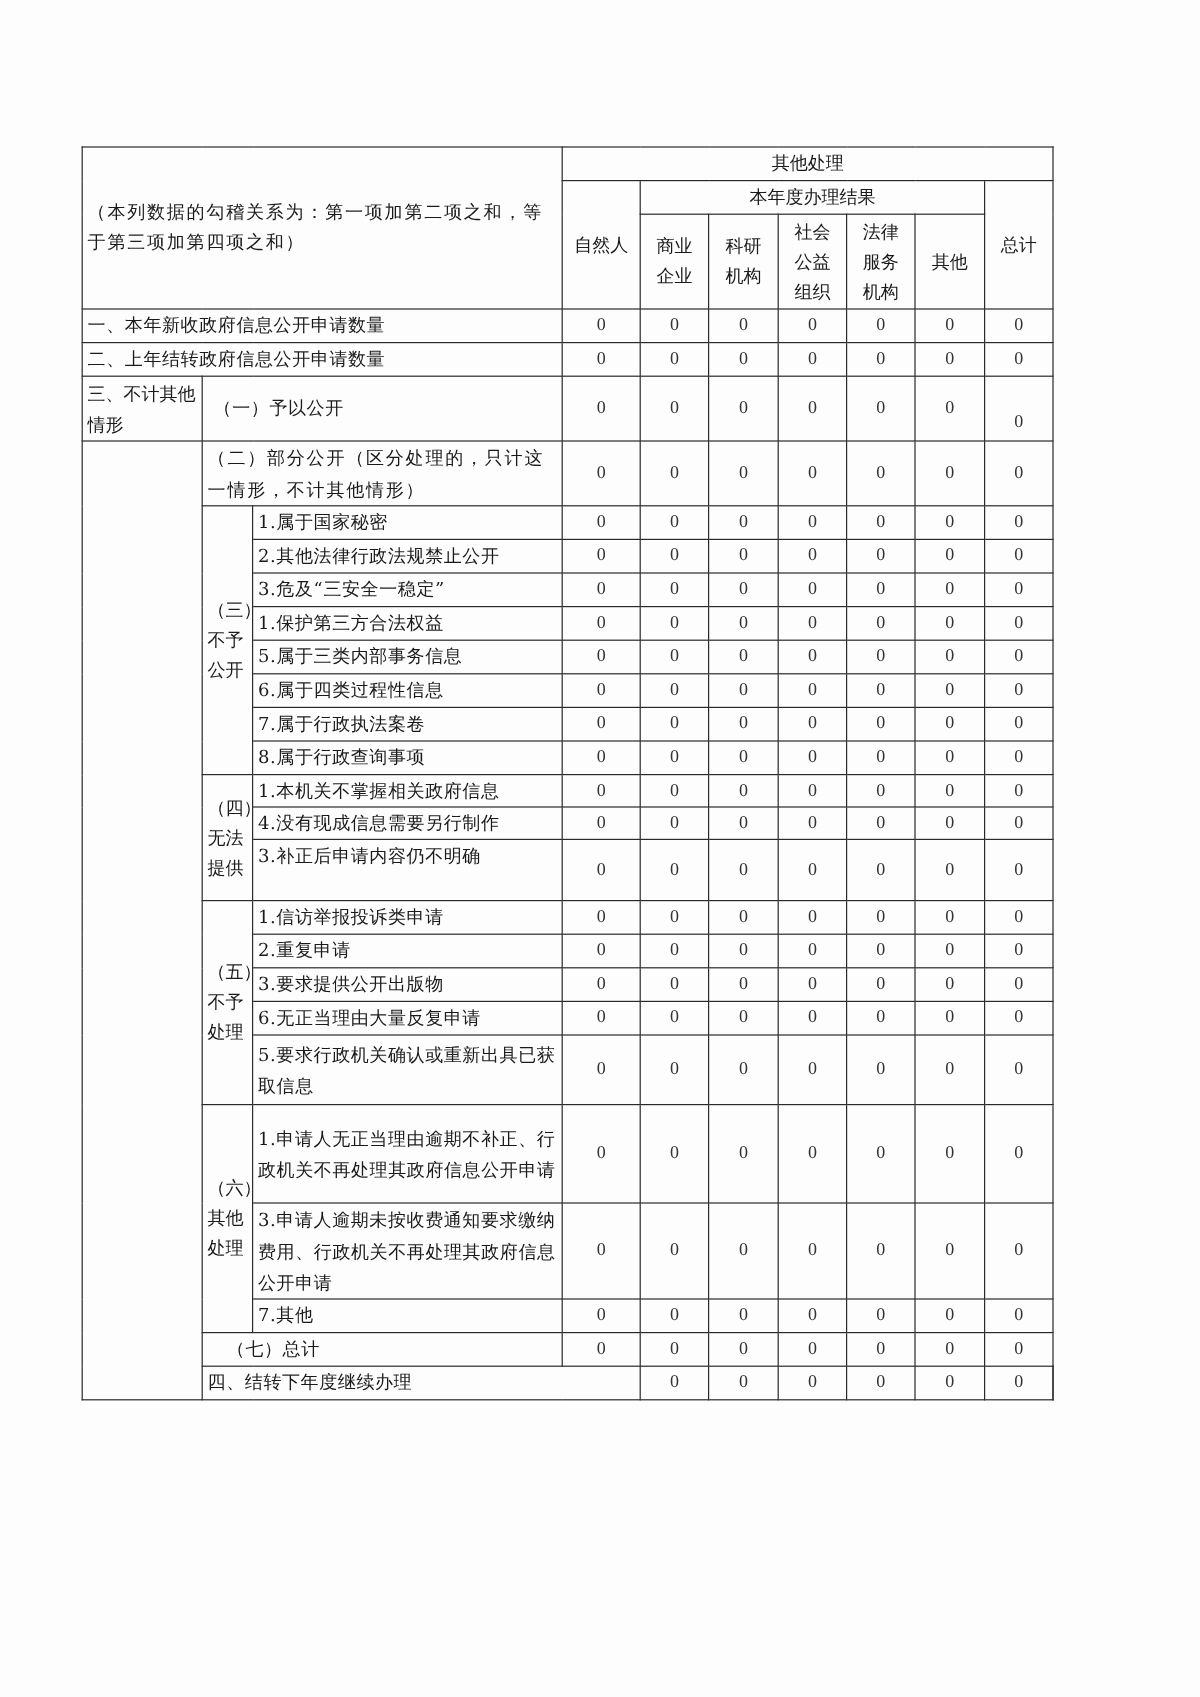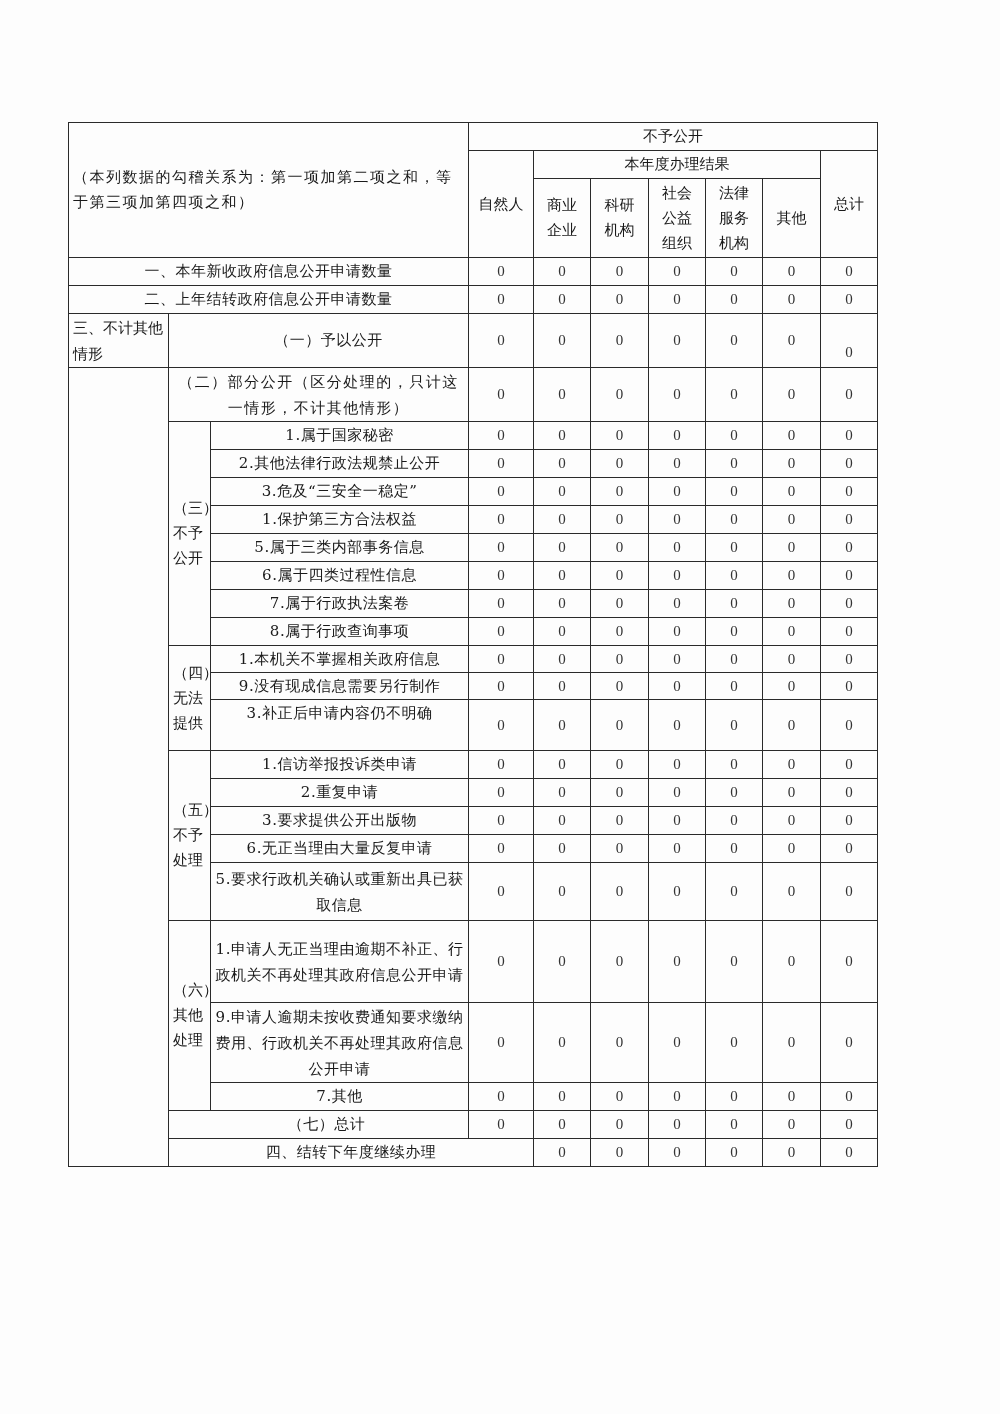--- a/index.html
+++ b/index.html
@@ -5,21 +5,21 @@
   html, body { margin:0; padding:0; background:#ffffff; }
   body { width:1000px; height:1414px; position:relative; overflow:hidden;
          font-family:"DejaVu Serif","Liberation Serif",serif; color:#1a1a1a; }
   .page { position:absolute; left:0; top:0; width:1000px; height:1414px; background:#fdfdfd; }
   table.report { position:absolute; left:68px; top:122px; border-collapse:collapse;
                  table-layout:fixed; width:809px; }
   table.report td { border:1.5px solid #2a2a2a; padding:0 4px; font-size:15px; line-height:25px;
                     vertical-align:middle; overflow:hidden; }
   .hdr { text-align:center; font-family:"DejaVu Sans","Liberation Sans",sans-serif; font-size:15.5px; line-height:26px; }
   .num { text-align:center; font-family:"Liberation Serif","DejaVu Serif",serif; font-size:17px; color:#333; }
-  .lbl { text-align:center; font-size:15px; letter-spacing:0.5px; }
+  .lbl { text-align:left; font-size:15px; letter-spacing:0.5px; }
   .note { font-size:14.5px; letter-spacing:1.5px; line-height:27px; padding-left:6px;margin-top:44px; }
   .grp { font-size:15px; line-height:28px; padding:0 2px 0 2px; text-align:left; }
   .lowzero { vertical-align:bottom !important; padding-bottom:2px !important; }
 </style>
 </head>
 <body>
 
 <div class="page">
 <table class="report">
   <colgroup>
@@ -31,21 +31,21 @@
         <col style="width:58px">
     <col style="width:57px">
         <col style="width:57px">
         <col style="width:58px">
         <col style="width:57px">
   </colgroup>
 
   <tbody>
         <tr style="height:28px">
     <td colspan="3" rowspan="3" class="note">（本列数据的勾稽关系为：第一项加第二项之和，等于第三项加第四项之和）</td>
-    <td colspan="7" class="hdr">不予公开</td>
+    <td colspan="7" class="hdr">其他处理</td>
   </tr>
   <tr style="height:28px">
     <td rowspan="2" class="hdr">自然人</td>
     <td colspan="5" class="hdr">本年度办理结果</td>
     <td rowspan="2" class="hdr">总计</td>
   </tr>
   <tr style="height:79px">
     <td class="hdr">
             <div>商业</div>
             <div>企业</div>
@@ -84,21 +84,21 @@
     <td class="num">0</td>
     <td class="num">0</td>
     <td class="num">0</td>
     <td class="num">0</td>
     <td class="num">0</td>
     <td class="num">0</td>
   </tr>
 
   <tr style="height:54px">
     <td class="grp" style="vertical-align:top;padding-top:1px;line-height:26px">三、不计其他情形</td>
-    <td colspan="2" class="lbl" style="padding-left:24px">（一）予以公开</td>
+    <td colspan="2" class="lbl" style="padding-left:9px">（一）予以公开</td>
     <td class="num">0</td>
     <td class="num">0</td>
     <td class="num">0</td>
     <td class="num">0</td>
     <td class="num">0</td>
     <td class="num">0</td>
     <td class="num lowzero">0</td>
   </tr>
 
   <tr style="height:54px">
@@ -200,21 +200,21 @@
     <td class="lbl">1.本机关不掌握相关政府信息</td>
     <td class="num">0</td>
     <td class="num">0</td>
     <td class="num">0</td>
     <td class="num">0</td>
     <td class="num">0</td>
     <td class="num">0</td>
     <td class="num">0</td>
   </tr>
   <tr style="height:27px">
-    <td class="lbl">9.没有现成信息需要另行制作</td>
+    <td class="lbl">4.没有现成信息需要另行制作</td>
     <td class="num">0</td>
     <td class="num">0</td>
     <td class="num">0</td>
     <td class="num">0</td>
     <td class="num">0</td>
     <td class="num">0</td>
     <td class="num">0</td>
   </tr>
   <tr style="height:51px">
     <td class="lbl" style="vertical-align:top;padding-top:1px">3.补正后申请内容仍不明确</td>
@@ -284,21 +284,21 @@
     <td class="lbl" style="line-height:26px">1.申请人无正当理由逾期不补正、行政机关不再处理其政府信息公开申请</td>
     <td class="num">0</td>
     <td class="num">0</td>
     <td class="num">0</td>
     <td class="num">0</td>
     <td class="num">0</td>
     <td class="num">0</td>
     <td class="num">0</td>
   </tr>
   <tr style="height:80px">
-    <td class="lbl" style="line-height:26px">9.申请人逾期未按收费通知要求缴纳费用、行政机关不再处理其政府信息公开申请</td>
+    <td class="lbl" style="line-height:26px">3.申请人逾期未按收费通知要求缴纳费用、行政机关不再处理其政府信息公开申请</td>
     <td class="num">0</td>
     <td class="num">0</td>
     <td class="num">0</td>
     <td class="num">0</td>
     <td class="num">0</td>
     <td class="num">0</td>
     <td class="num">0</td>
   </tr>
   <tr style="height:28px">
     <td class="lbl">7.其他</td>

